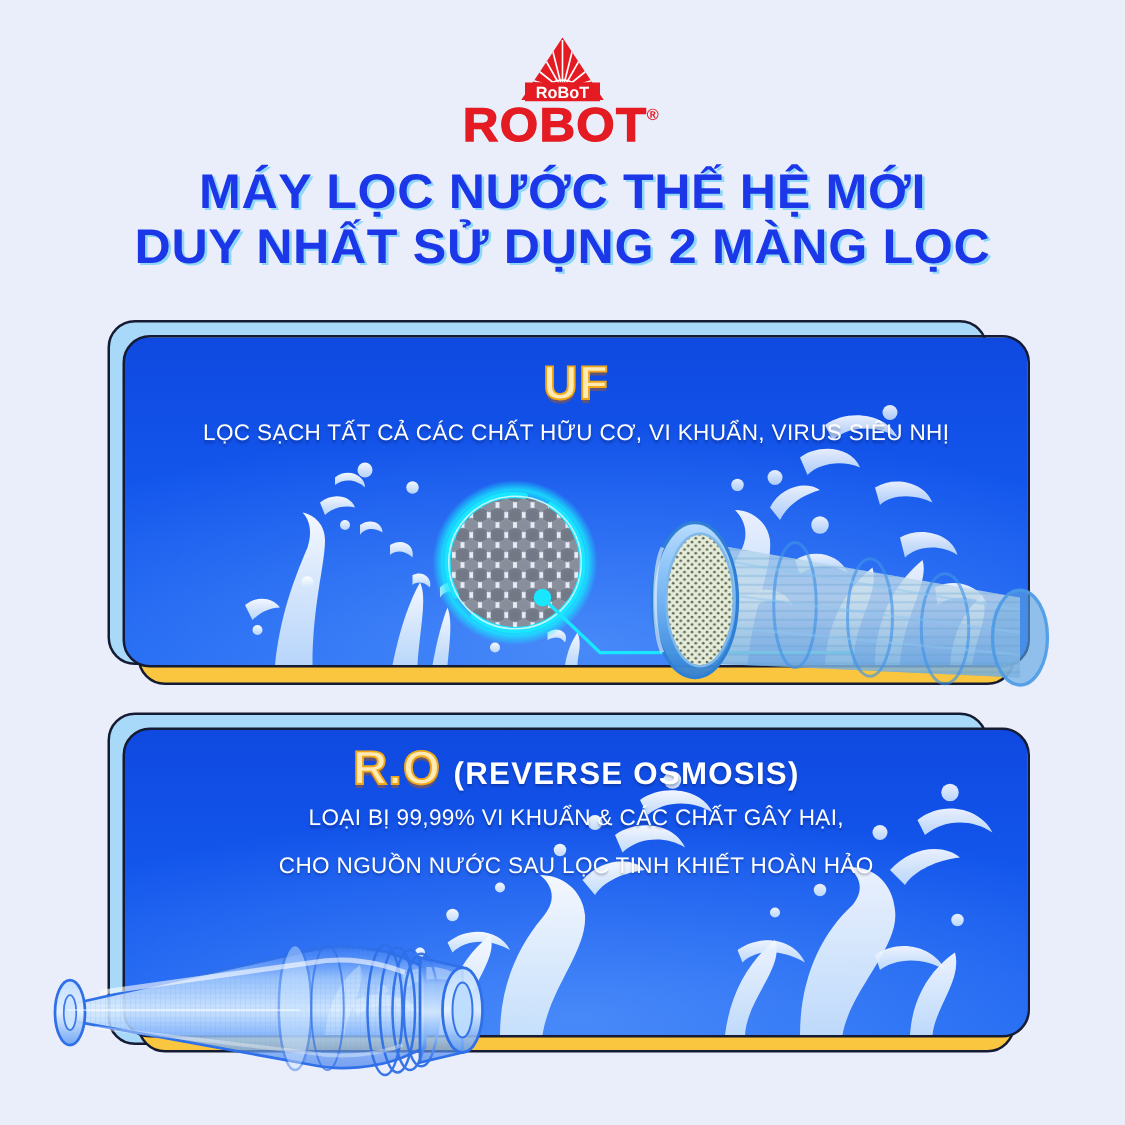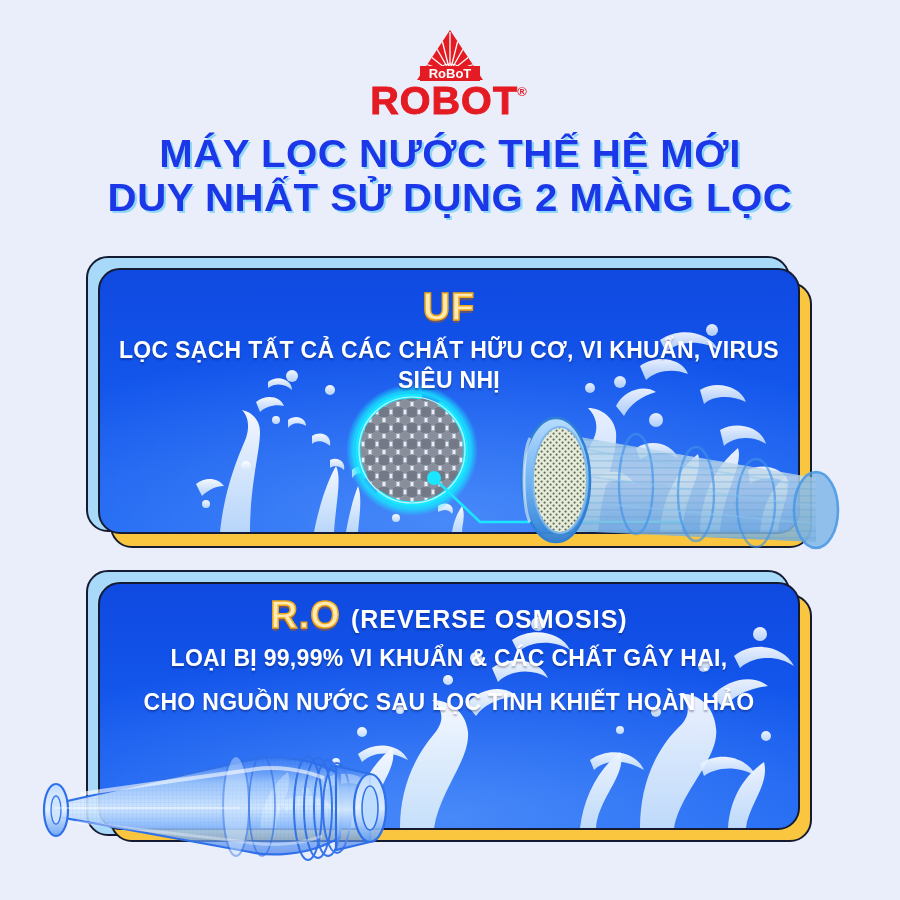--- a/index.html
+++ b/index.html
@@ -49,37 +49,38 @@
   .card-yellow{
     position:absolute;background:#fbc63f;border:2.5px solid #151b33;
     border-radius:22px;
   }
   .card-main{
     position:absolute;border:2.5px solid #151b33;border-radius:22px;
     background:
       radial-gradient(120% 110% at 50% 95%, rgba(110,170,255,.55) 0%, rgba(22,85,232,0) 62%),
       linear-gradient(180deg,#0f49e0 0%, #1356ec 45%, #1a63f2 100%);
     overflow:hidden;
+    padding-left:24px;
   }
 
   
   .card-head{position:absolute;left:0;width:100%;text-align:center;z-index:6;}
   .title-row{display:flex;align-items:baseline;justify-content:center;gap:10px;}
   .acronym{
     font-size:38px;font-weight:bold;color:#ffeab4;
     -webkit-text-stroke:1.5px #f0a818;
     text-shadow:0 3px 0 rgba(190,90,0,.45);
     letter-spacing:1px;line-height:1;
   }
   .acronym-full{
     font-size:25px;font-weight:bold;color:#ffffff;letter-spacing:1px;
     text-shadow:0 2px 2px rgba(0,0,40,.28);line-height:1;
   }
   .sub{
-    margin-top:9px;font-size:23px;font-weight:bold;color:#ffffff;
+    margin-top:9px;font-size:18px;font-weight:normal;color:#ffffff;
     letter-spacing:0.3px;line-height:1.32;
     text-shadow:0 2px 2px rgba(0,0,40,.30);
   }
 
   
   .splash{position:absolute;pointer-events:none;z-index:3;}
 
   
   .hex-zoom{position:absolute;z-index:5;}
 

